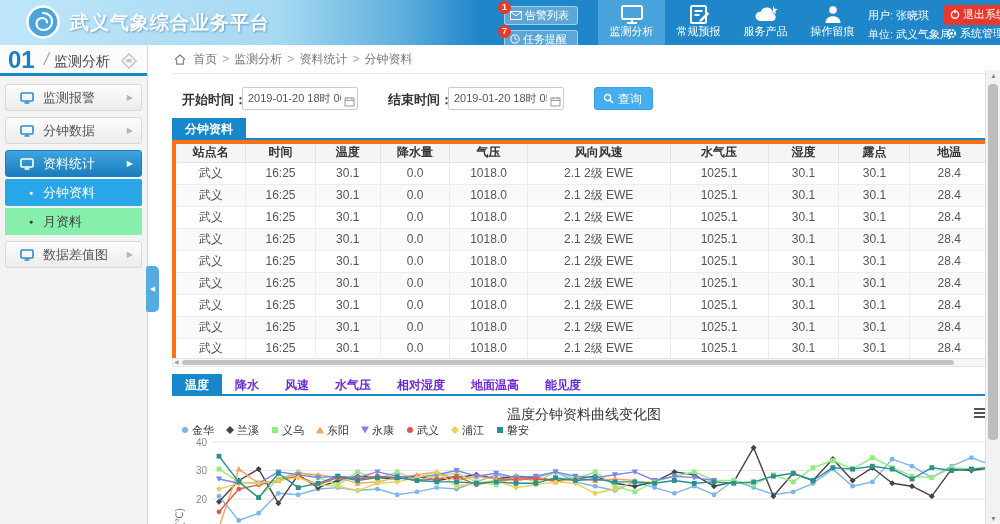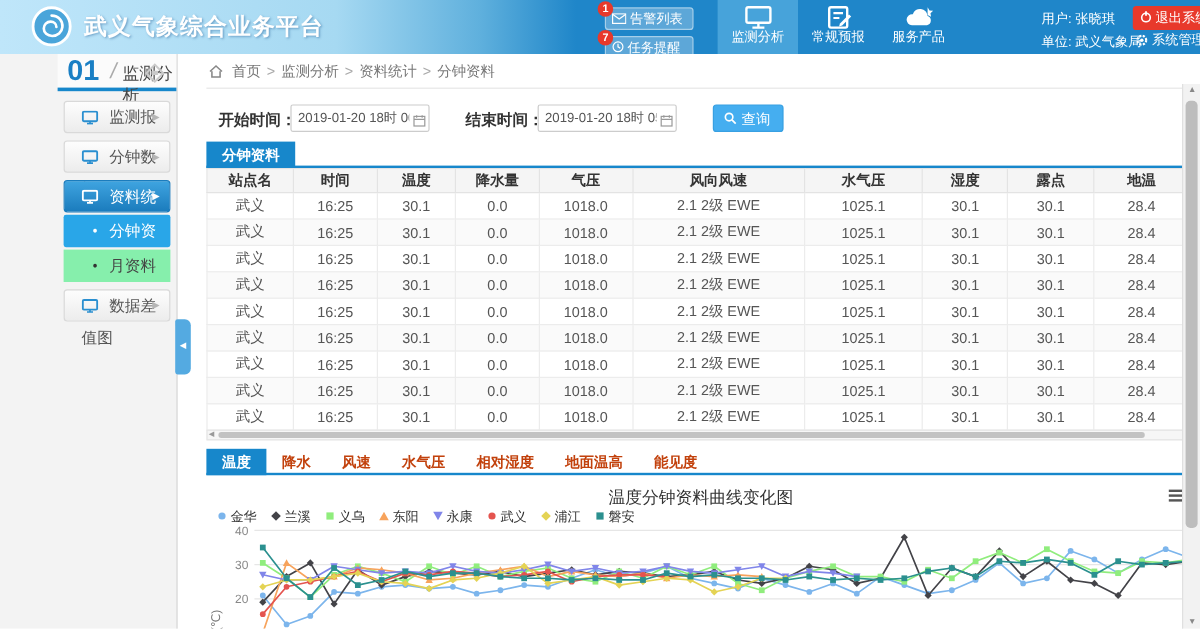--- a/index.html
+++ b/index.html
@@ -22,21 +22,21 @@
   .nav-item .nav-label { font-size:11px; line-height:14px; }
   #user-block { position:absolute; left:868px; top:0; color:#fff; font-size:11px; }
   #user-line { position:absolute; top:8px; left:0; white-space:nowrap; }
   #unit-line { position:absolute; top:27px; left:0; white-space:nowrap; }
   #logout-btn { position:absolute; left:944px; top:5px; background:#e8392b; border-radius:3px; color:#fff; font-size:11px; padding:2px 7px 3px 6px; cursor:pointer; white-space:nowrap; }
   #logout-btn svg { vertical-align:-1px; margin-right:3px; }
   #admin-btn { position:absolute; left:946px; top:26px; color:#fff; font-size:11px; cursor:pointer; white-space:nowrap; }
   #admin-btn svg { vertical-align:-2px; margin-right:3px; }
 
   
-  #sidebar { position:absolute; left:0; top:45px; width:148px; height:479px; background:#f3f3f3; border-right:1px solid #d8d8d8;padding-left:48px; }
+  #sidebar { position:absolute; left:0; top:45px; width:148px; height:479px; background:#f3f3f3; border-right:1px solid #d8d8d8; }
   #side-head { position:relative; height:31px; border-bottom:3px solid #1787cb; background:#fbfbfb; }
   #side-num { position:absolute; left:8px; top:1px; font-size:24px; font-weight:bold; color:#1a7fc4; }
   #side-slash { position:absolute; left:44px; top:4px; font-size:18px; color:#aaa; font-style:italic; }
   #side-title { position:absolute; left:54px; top:8px; font-size:14px; color:#444; }
   #side-diamond { position:absolute; right:8px; top:6px; }
   #menu { padding-top:2px; }
   .menu-item { position:relative; margin:6px 5px 0 5px; height:27px; line-height:25px; background:linear-gradient(#fdfdfd,#ececec); border:1px solid #d9d9d9; border-radius:3px; color:#555; font-size:13px; cursor:pointer; padding-left:14px; }
   .menu-item .mi-icon { display:inline-block; vertical-align:-2px; margin-right:9px; color:#2a8fd0; }
   .menu-item .mi-arrow { position:absolute; right:8px; top:0; font-size:8px; color:#b5b5b5; }
   .menu-item.active { background:linear-gradient(#3fa4e0,#1b7cbd); border-color:#1b7cbd; color:#fff; }
@@ -58,29 +58,29 @@
   #query-row { position:absolute; left:9px; top:30px; right:0; height:48px; }
   .q-label { font-size:13px; font-weight:bold; color:#333; position:absolute; top:16px; }
   .q-input { position:absolute; top:12px; height:23px; width:116px; border:1px solid #ccc; border-radius:2px; font-size:11px; color:#555; padding:2px 16px 2px 5px; font-family:inherit; }
   .cal-ic { position:absolute; top:18px; }
   #lbl-start { left:10px; } #inp-start { left:70px; } #cal-start { left:172px; }
   #lbl-end { left:216px; } #inp-end { left:276px; } #cal-end { left:378px; }
   #search-btn { position:absolute; left:358px; top:12px; height:23px; background:#45aef0; border:1px solid #38a0e2; border-radius:3px; color:#fff; font-size:12px; padding:3px 10px 3px 8px; cursor:pointer; left:422px; white-space:nowrap; }
   #search-btn svg { vertical-align:-1px; margin-right:4px; }
 
   .tabstrip { position:absolute; left:9px; right:22px; border-bottom:2px solid #1787cb; height:22px; }
-  .tab { display:inline-block; height:22px; line-height:22px; padding:0 13px; font-size:12px; font-weight:bold; color:#c2410c; cursor:pointer; vertical-align:bottom; }
+  .tab { display:inline-block; height:22px; line-height:22px; padding:0 13px; font-size:12px; font-weight:bold; color:#6d28d9; cursor:pointer; vertical-align:bottom; }
   .tab.active { background:#1787cb; color:#fff; }
   #data-tabstrip { top:73px; }
 
   #data-table { position:absolute; left:9px; top:95px; width:820px; border-collapse:collapse; table-layout:fixed; }
   #data-table th { font-size:12px; color:#333; font-weight:bold; background:#f5f5f5; border:1px solid #e3e3e3; height:20px; }
   #data-table td { font-size:12px; color:#555; text-align:center; border:1px solid #ececec; height:22px; }
   #data-table tr:nth-child(even) td { background:#fafafa; }
-  #data-table { border:1px solid #f97316; }
+  #data-table { border:4px solid #f97316; }
 
   #h-scrollbar { position:absolute; left:9px; top:313px; width:820px; height:9px; background:#f6f6f6; border:1px solid #e4e4e4; }
   #h-thumb { position:absolute; left:9px; top:1px; width:772px; height:5px; background:#c2c2c2; border-radius:3px; cursor:pointer; }
   .h-arr { position:absolute; top:0; font-size:6px; color:#999; line-height:7px; cursor:pointer; }
   #h-arr-l { left:1px; } #h-arr-r { right:1px; }
 
   #chart-tabstrip { top:329px; }
   #chart-wrap { position:absolute; left:9px; top:353px; width:824px; height:126px; }
   #chart-title { position:absolute; left:0; right:0; top:8px; text-align:center; font-size:14px; color:#333; }
   #legend { position:absolute; left:8px; top:25px; display:flex; gap:11px; }
@@ -134,20 +134,27 @@
               <path d="M12 15.5l7.5-7.5 1.8 1.8-7.5 7.5-2.6.8z" fill="#fff"></path>
             </svg></span>
           <div class="nav-label">常规预报</div>
         </div>
         <div class="nav-item">
           <span class="nav-icon"><svg width="26" height="20" viewBox="0 0 26 20">
               <path d="M7 17a4.6 4.6 0 1 1 .7-9.16A6.3 6.3 0 0 1 20 9.3 4 4 0 0 1 19.5 17z" fill="#fff"></path>
               <path d="M20 2l1.6 2.8L24.6 5l-2.2 2 .5 3-2.9-1.5" fill="#fff"></path>
             </svg></span>
           <div class="nav-label">服务产品</div>
+        </div>
+        <div class="nav-item">
+          <span class="nav-icon"><svg width="22" height="21" viewBox="0 0 22 21">
+              <circle cx="11" cy="6" r="3.8" fill="#fff"></circle>
+              <path d="M3.5 19c0-4.4 3.3-6.8 7.5-6.8s7.5 2.4 7.5 6.8z" fill="#fff"></path>
+            </svg></span>
+          <div class="nav-label">操作留痕</div>
         </div>
       </div>
     <div id="user-block">
       <div id="user-line">用户: 张晓琪</div>
       <div id="unit-line">单位: 武义气象局</div>
     </div>
     <div id="logout-btn"><svg width="10" height="10" viewBox="0 0 12 12">
           <circle cx="6" cy="6.8" r="4.3" fill="none" stroke="#fff" stroke-width="1.6"></circle>
           <path d="M6 .5v4.5" stroke="#fff" stroke-width="1.8"></path>
         </svg><span>退出系统</span></div>

